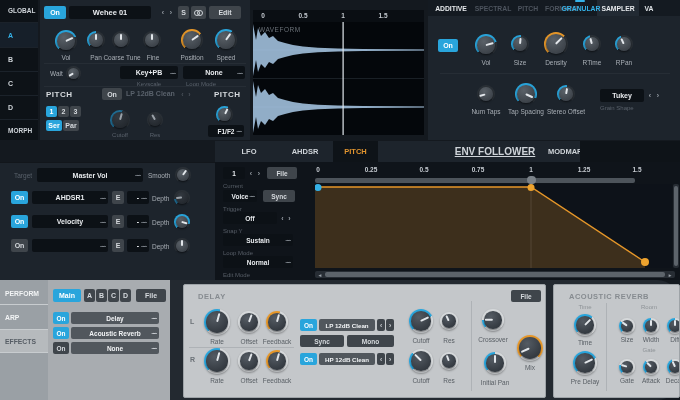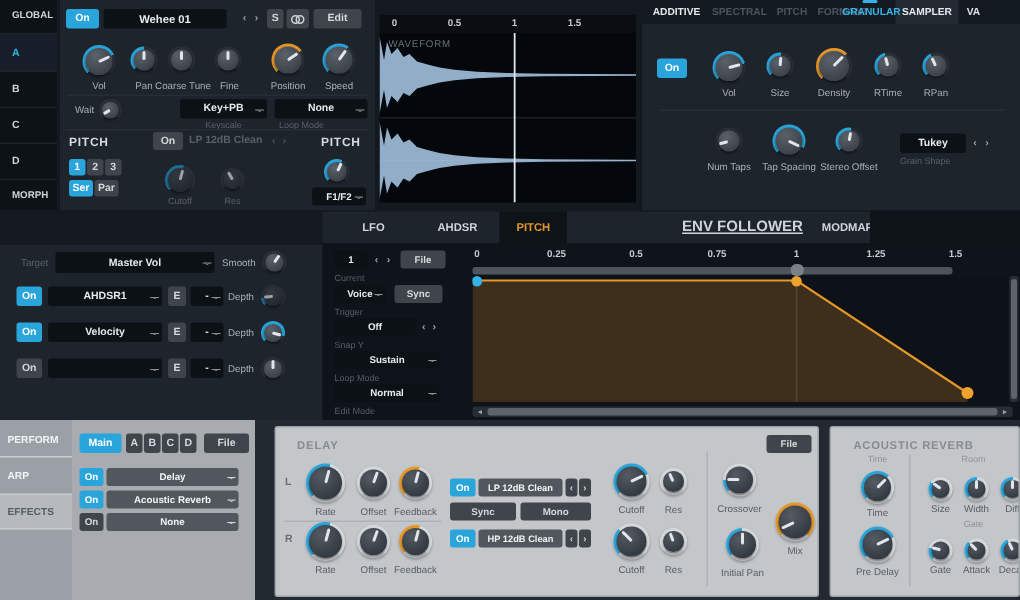--- a/index.html
+++ b/index.html
@@ -349,21 +349,21 @@
       <div class="arr" style="left:1px;top:0;width:8px;height:7px;font-size:5px;">◂</div>
       <div class="handle" style="left:10px;top:1px;width:340px;height:5px;"></div>
       <div class="arr" style="right:1px;top:0;width:8px;height:7px;font-size:5px;">▸</div>
     </div>
 
     <div class="scrollbar" style="left:458px;top:22px;width:6px;height:84px;">
       <div class="handle" style="left:1px;top:2px;width:4px;height:80px;"></div>
     </div>
   </div>
 
-  <div class="abs" style="left:0;top:280px;width:680px;height:120px;background:#232930;">
+  <div class="abs" style="left:0;top:280px;width:680px;height:120px;background:#232930;border-radius:23px;">
 
     <div class="abs" style="left:0;top:0;width:48px;height:120px;background:#9aa0a5;">
       <div class="abs" style="left:0;top:2px;width:48px;height:23px;border-bottom:1px solid #c8cccf;">
         <span class="abs b" style="left:5px;top:8px;font-size:6.8px;color:#f2f4f5;">PERFORM</span>
       </div>
       <div class="abs" style="left:0;top:26px;width:48px;height:24px;border-bottom:1px solid #c8cccf;">
         <span class="abs b" style="left:5px;top:8px;font-size:6.8px;color:#f2f4f5;">ARP</span>
       </div>
       <div class="abs" style="left:0;top:50px;width:48px;height:23px;background:#b6babd;border-bottom:1px solid #c8cccf;">
         <span class="abs b" style="left:5px;top:8px;font-size:6.8px;color:#565d65;">EFFECTS</span>

